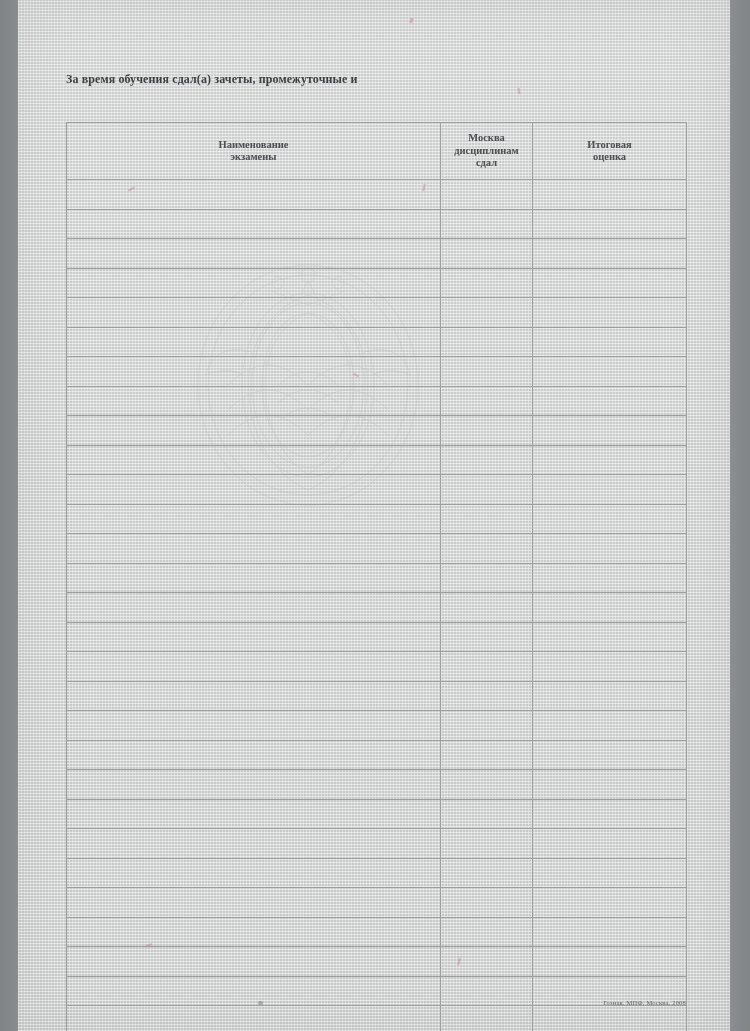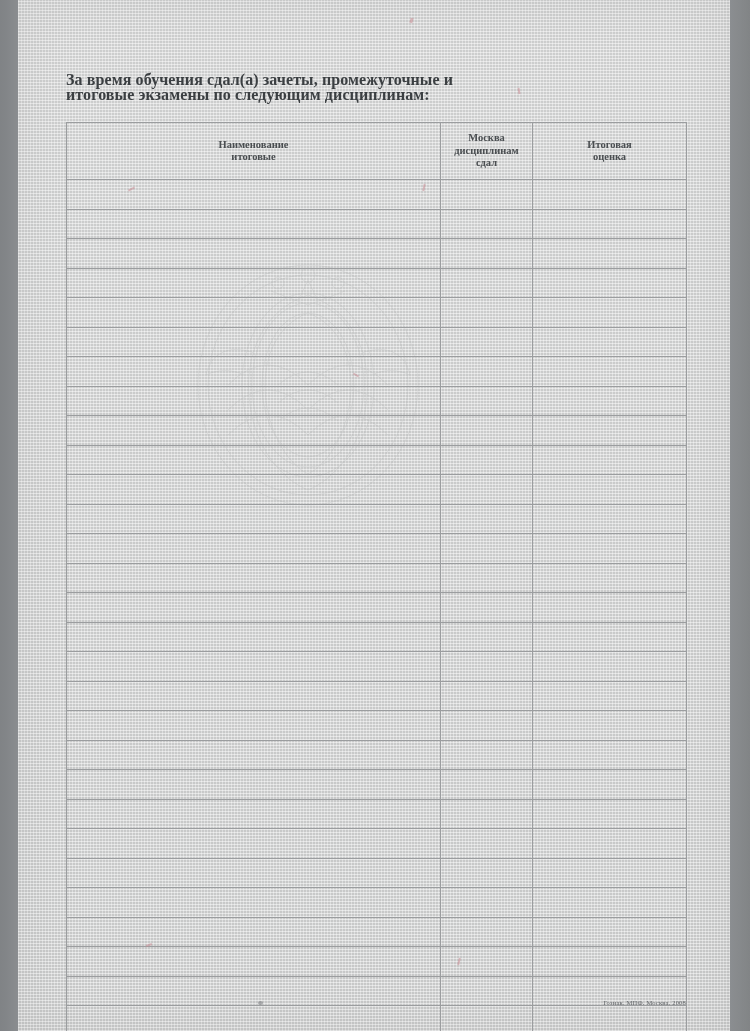--- a/index.html
+++ b/index.html
@@ -66,21 +66,21 @@
     height: 1031px;
   }
 
   .heading {
     position: absolute;
     left: 48px;
     top: 72px;
     width: 420px;
     font-family: "Liberation Serif", serif;
     font-weight: bold;
-    font-size: 16px;
+    font-size: 12px;
     line-height: 15px;
     color: #3b3f42;
     letter-spacing: .1px;
   }
 
   
   .grade-table {
     position: absolute;
     left: 48px;
     top: 122px;
@@ -163,34 +163,33 @@
         <path d="M70 200 q40 -40 80 0 q40 -40 80 0"></path>
         <ellipse cx="150" cy="150" rx="110" ry="120"></ellipse>
         <ellipse cx="150" cy="150" rx="100" ry="110"></ellipse>
       </g>
     </svg>
 
     <div class="content">
 
       <div class="heading">
         <div>За время обучения сдал(а) зачеты, промежуточные и</div>
-        <div>итоговые экзамены по следующим дисциплинам:</div>
       </div>
 
       <table class="grade-table">
         <colgroup>
           <col class="col-name">
           <col class="col-hours">
           <col class="col-mark">
         </colgroup>
         <thead>
           <tr>
             <th>
               <div>Наименование</div>
-              <div>итоговые</div>
+              <div>экзамены</div>
             </th>
             <th>
               <div>Москва</div>
               <div>дисциплинам</div>
               <div>сдал</div>
             </th>
             <th>
               <div>Итоговая</div>
               <div>оценка</div>
             </th>

